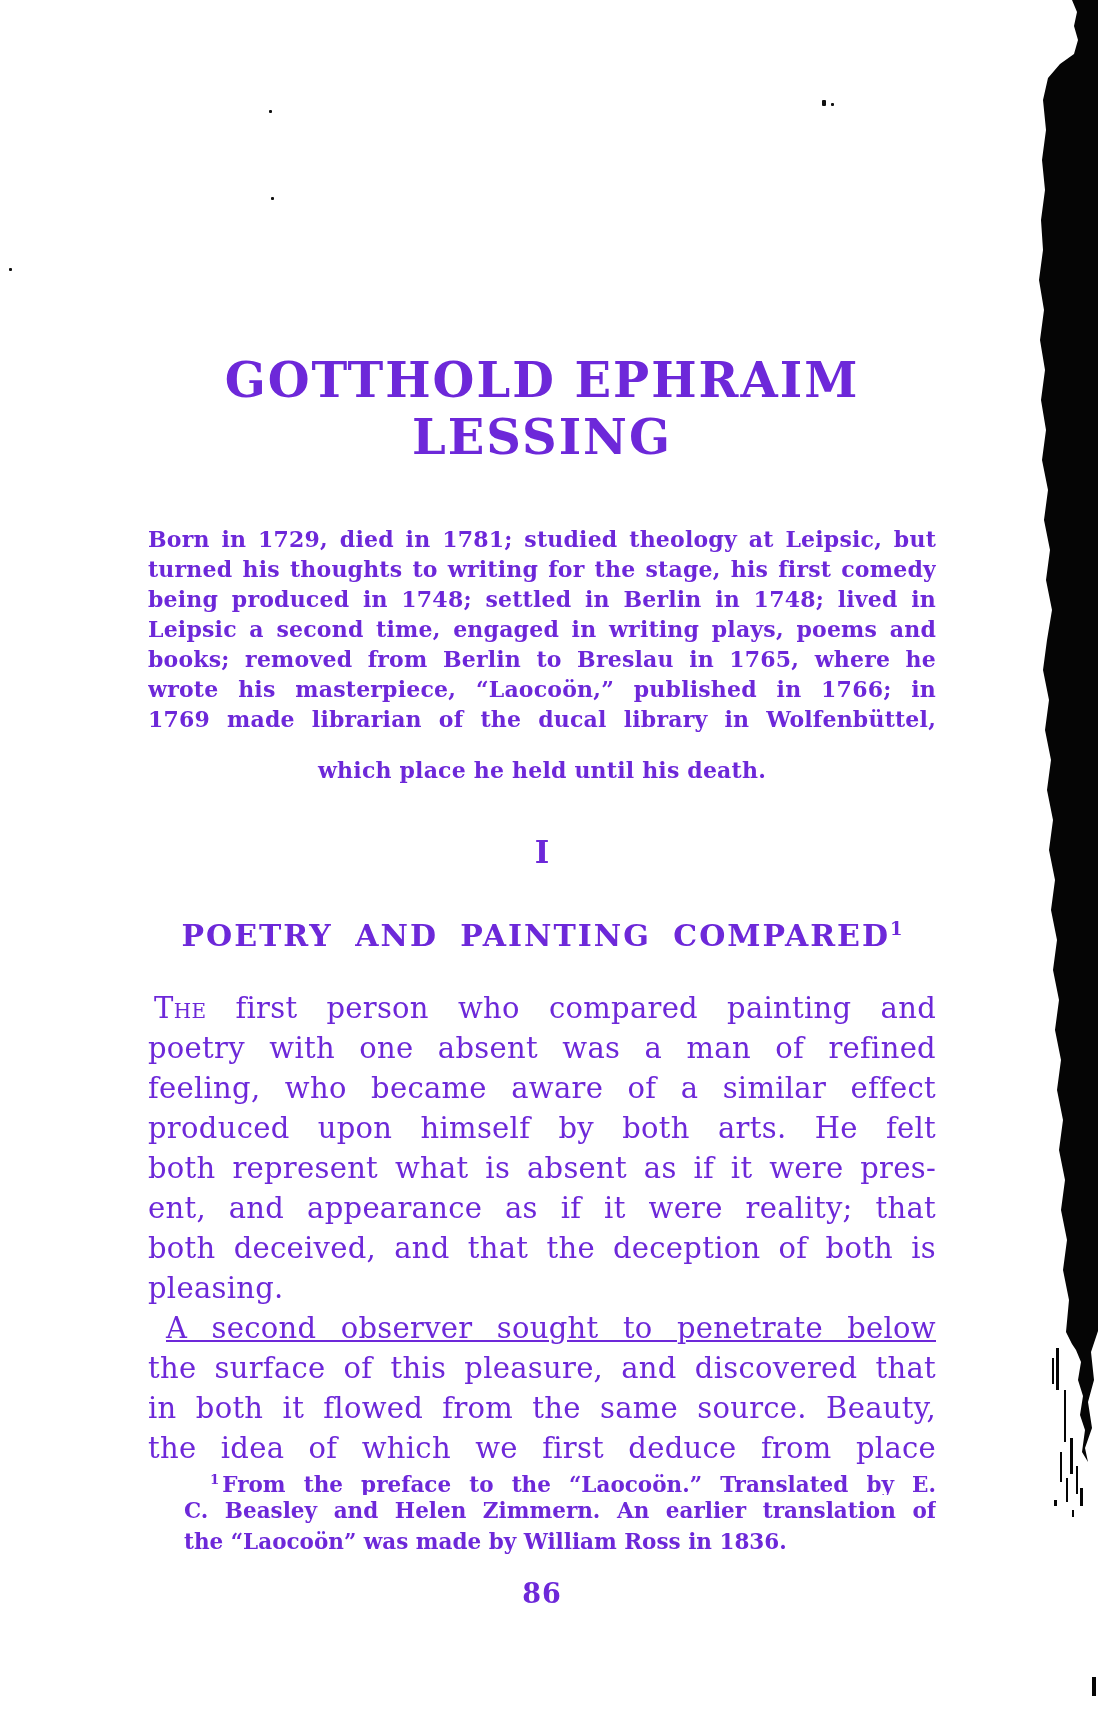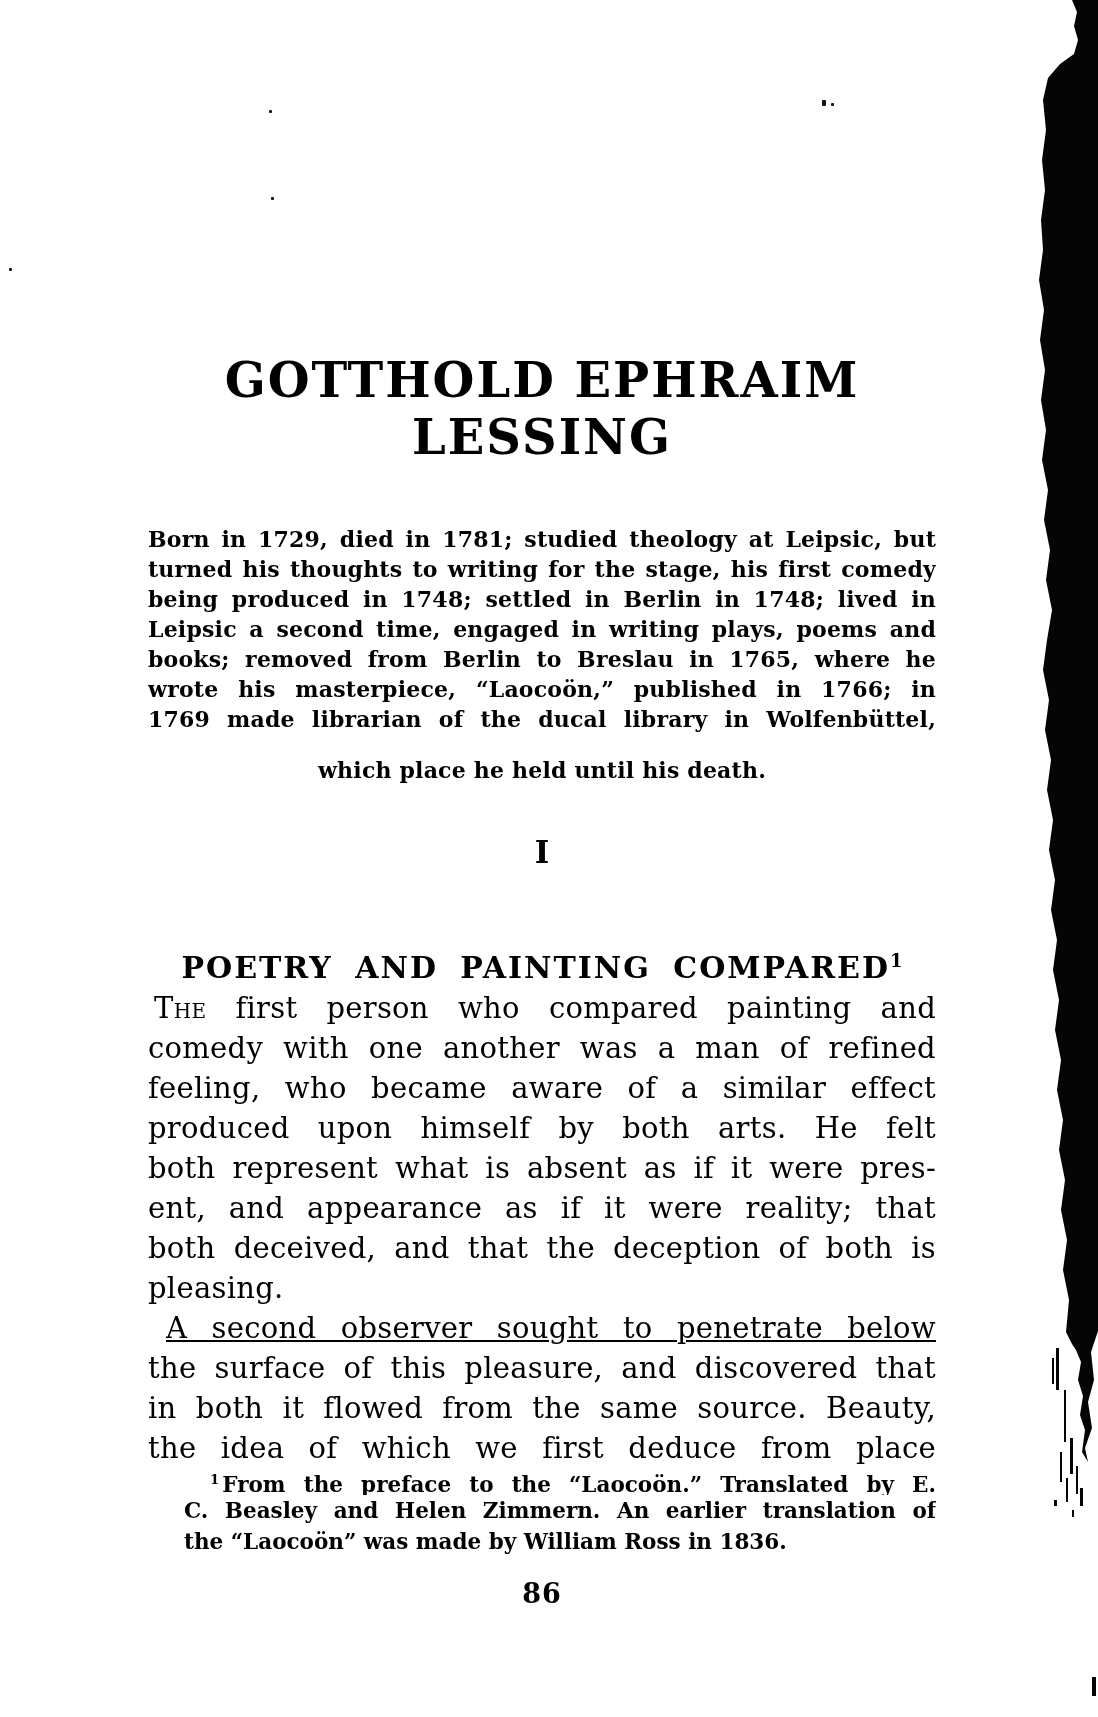--- a/index.html
+++ b/index.html
@@ -1,21 +1,21 @@
 <!DOCTYPE html>
 <html><head>
 <meta charset="utf-8">
 <style>
   html,body { margin:0; padding:0; background:#e8e8e4; }
   .sheet {
     position:relative;
     width:1098px; height:1717px;
     margin:0 auto;
     background:#ffffff;
-    color:#000000;
+    color:#6d28d9;
     font-family:"DejaVu Serif", "Liberation Serif", serif;
     overflow:hidden;
   }
   .abs { position:absolute; left:148px; width:788px; }
 
   
   .title {
     top:352px;
     text-align:center;
     font-size:48px; font-weight:700;
@@ -31,21 +31,21 @@
   .line.no-just { text-align:left; text-align-last:left; }
   .line.ind6  { padding-left:6px; }
   .line.ind16 { padding-left:18px;text-decoration:underline; }
   .line.ind26 { padding-left:26px; }
 
   
   .roman { top:834px; text-align:center; font-size:31px; font-weight:600; }
   .heading {
     top:918px; text-align:center;
     font-size:30px; font-weight:700;
-    letter-spacing:2px; word-spacing:10px;margin-top:32px;
+    letter-spacing:2px; word-spacing:10px;
   }
   .heading sup { font-size:60%; vertical-align:super; letter-spacing:0; }
 
   
   .bodytext { top:988px; font-size:29px; font-weight:500; line-height:40px; letter-spacing:0.3px; }
   .bodytext .line { height:40px; overflow:hidden; }
   .sc { font-variant:small-caps; }
 
   
   .footnote { top:1464px; font-size:21.5px; font-weight:700; line-height:31px; }
@@ -81,21 +81,21 @@
   </div>
 
   <div class="abs roman">I</div>
 
   <div class="abs heading">
     <span>POETRY AND PAINTING COMPARED</span><sup>1</sup>
   </div>
 
   <div class="abs bodytext">
     <div class="line ind6"><span class="sc">The</span> <span>first person who compared painting and</span></div>
-    <div class="line">comedy with one another was a man of refined</div>
+    <div class="line">poetry with one absent was a man of refined</div>
     <div class="line">feeling, who became aware of a similar effect</div>
     <div class="line">produced upon himself by both arts.  He felt</div>
     <div class="line">both represent what is absent as if it were pres-</div>
     <div class="line">ent, and appearance as if it were reality; that</div>
     <div class="line">both deceived, and that the deception of both is</div>
     <div class="line no-just">pleasing.</div>
     <div class="line ind16">A second observer sought to penetrate below</div>
     <div class="line">the surface of this pleasure, and discovered that</div>
     <div class="line">in both it flowed from the same source.  Beauty,</div>
     <div class="line">the idea of which we first deduce from place</div>

